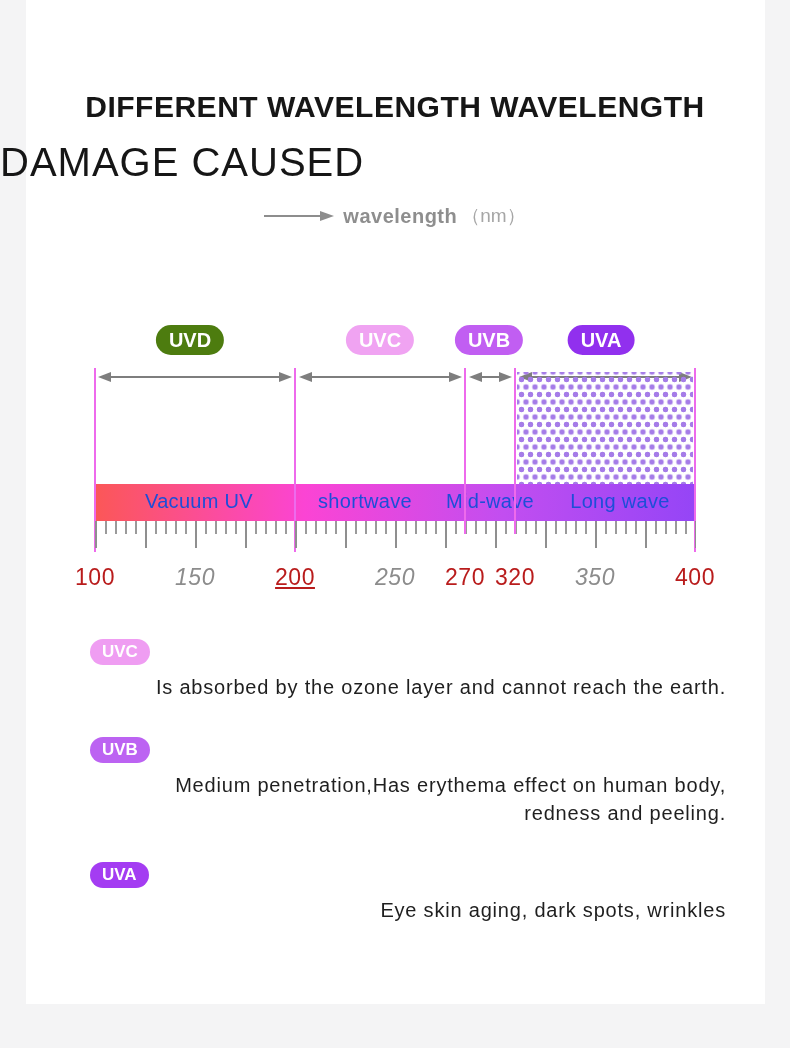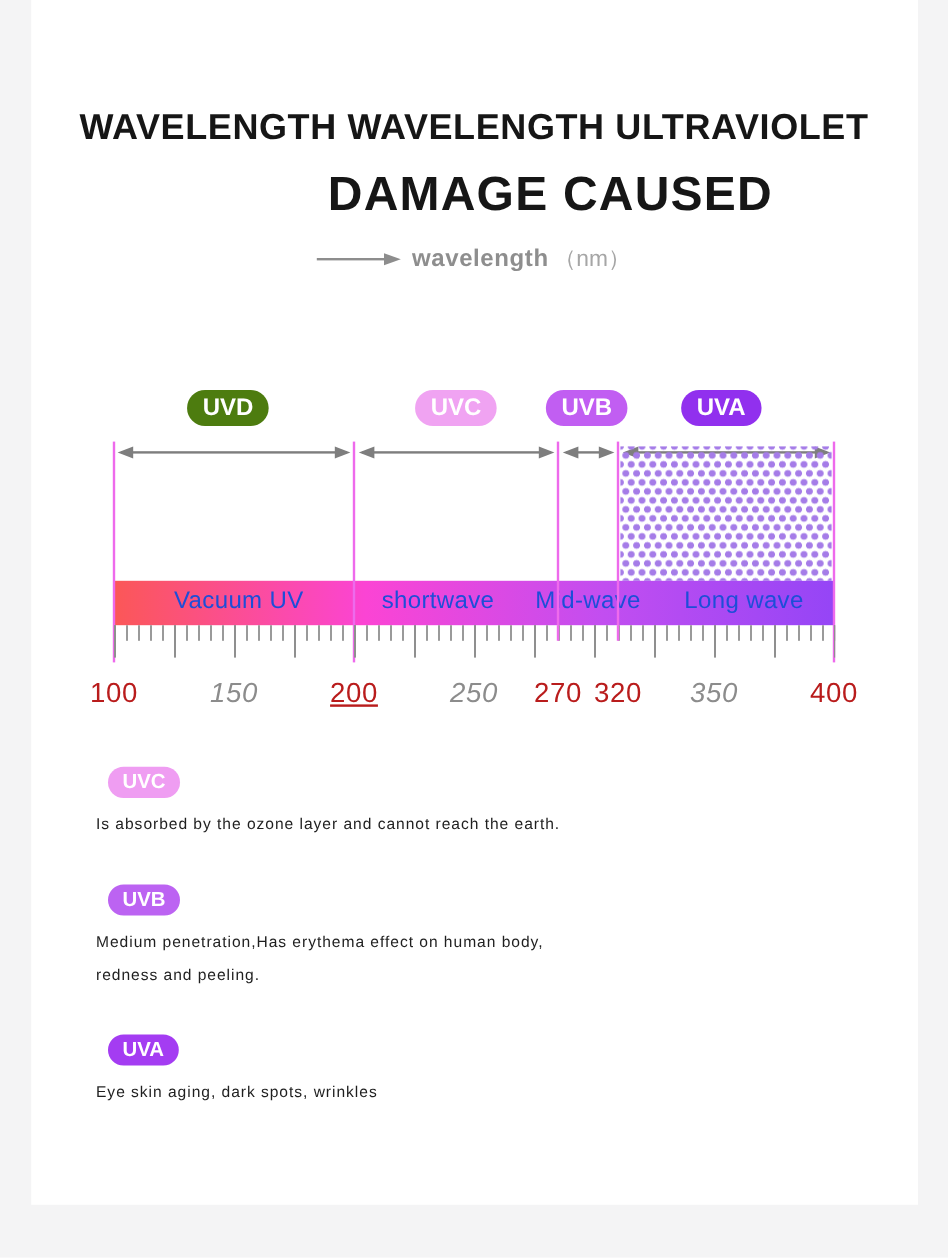--- a/index.html
+++ b/index.html
@@ -10,22 +10,22 @@
     overflow:hidden;
   }
   .card{position:absolute;left:26px;top:0;width:739px;height:1004px;background:#ffffff;}
 
   
   .title1{
     position:absolute;left:0;top:90px;width:790px;text-align:center;
     font-size:30px;font-weight:bold;color:#161616;letter-spacing:.5px;
   }
   .title2{
-    position:absolute;left:0;top:140px;width:644px;text-align:right;
-    font-size:40px;font-weight:bold;color:#161616;letter-spacing:1px;
+    position:absolute;left:0;top:140px;width:644px;text-align:left;
+    font-size:40px;font-weight:normal;color:#161616;letter-spacing:1px;
   }
   .axisrow{
     position:absolute;left:0;top:202px;width:790px;height:28px;
     display:flex;align-items:center;justify-content:center;
   }
   .axis-line{width:56px;height:2px;background:#8d8d8d;}
   .axis-head{
     width:0;height:0;border-left:14px solid #8d8d8d;
     border-top:5px solid transparent;border-bottom:5px solid transparent;margin-right:9px;
   }
@@ -102,31 +102,31 @@
 
   
   .sec-pill{
     position:absolute;left:90px;height:26px;line-height:26px;border-radius:14px;
     padding:0 12px;color:#fff;font-size:17px;font-weight:bold;
   }
   .sp-uvc{top:639px;background:#ef9df2;}
   .sp-uvb{top:737px;background:#bc63f2;}
   .sp-uva{top:862px;background:#a43cf2;}
   .sec-text{
-    position:absolute;left:80px;width:620px;
-    font-size:13px;color:#1f1f1f;letter-spacing:.8px;line-height:28px;
+    position:absolute;left:106px;width:620px;
+    font-size:20px;color:#1f1f1f;letter-spacing:.8px;line-height:28px;text-align:right;
   }
   .st-uvc{top:673px;} .st-uvb{top:771px;} .st-uva{top:896px;}
 </style>
 </head>
 <body>
 
 <div class="card"></div>
 
-<div class="title1">WAVELENGTH WAVELENGTH ULTRAVIOLET</div>
+<div class="title1">DIFFERENT WAVELENGTH WAVELENGTH</div>
 <div class="title2">DAMAGE CAUSED</div>
 <div class="axisrow">
   <span class="axis-line"></span>
   <span class="axis-head"></span>
   <span class="axis-word">wavelength</span>
   <span class="axis-unit">（nm）</span>
 </div>
 
 <div class="pill pill-uvd">UVD</div>
 <div class="pill pill-uvc">UVC</div>

